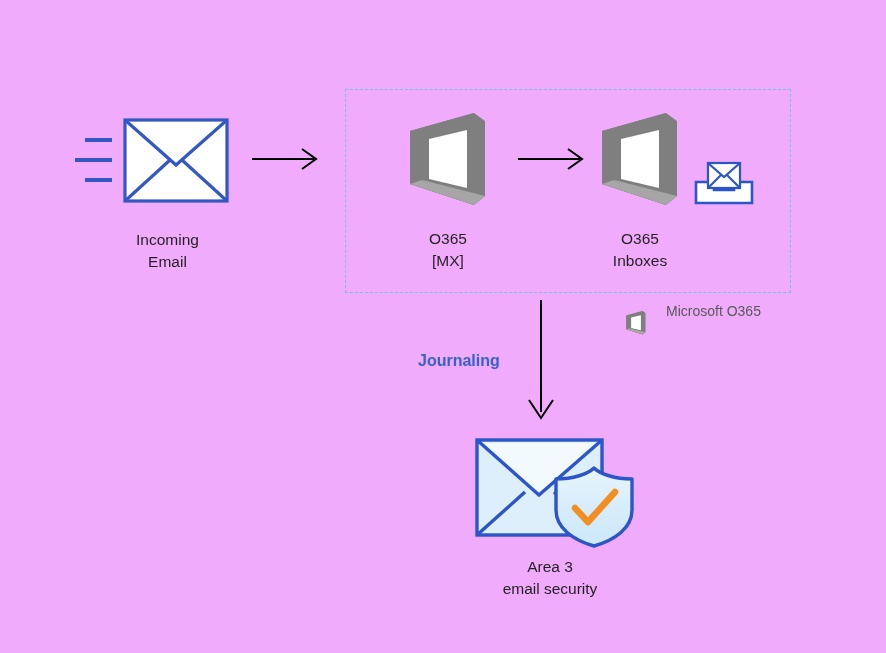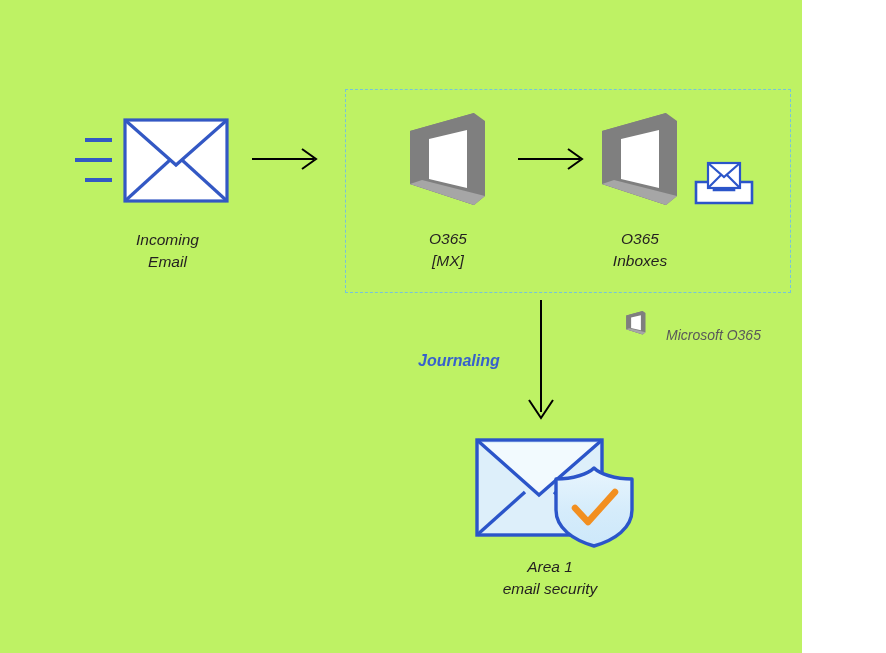--- a/index.html
+++ b/index.html
@@ -5,25 +5,24 @@
   html, body {
     margin: 0;
     padding: 0;
     background: #ffffff;
   }
   body {
     font-family: "Liberation Sans", sans-serif;
   }
   #canvas {
     position: relative;
-    width: 802px;
+    width: 886px;
     height: 653px;
-    background: #bef264;
+    background: #f0abfc;
     overflow: hidden;
-    font-style: italic;
   }
   .abs { position: absolute; }
 
   
   .node-label {
     font-family: "Liberation Sans", sans-serif;
     font-size: 15.5px;
     line-height: 22px;
     color: #231f20;
     text-align: center;
@@ -117,21 +116,21 @@
   <svg class="abs" style="left:694px; top:160px;" width="60" height="45" viewBox="0 0 60 45">
 
     <path d="M 2 22 L 20 22 L 20 30 L 40 30 L 40 22 L 58 22 L 58 43 L 2 43 Z" fill="#ffffff" stroke="#2b55c9" stroke-width="2.6"></path>
 
     <rect x="14" y="3" width="32" height="25" fill="#ffffff" stroke="#2b55c9" stroke-width="2.2"></rect>
     <path d="M 14 3 L 30 17 L 46 3" fill="none" stroke="#2b55c9" stroke-width="2.2"></path>
     <path d="M 14 28 L 27 15" fill="none" stroke="#2b55c9" stroke-width="2.2"></path>
     <path d="M 46 28 L 33 15" fill="none" stroke="#2b55c9" stroke-width="2.2"></path>
   </svg>
 
-  <div class="abs" style="left:618px; top:303px; display:flex; align-items:flex-end; gap:12px;">
+  <div class="abs" style="left:618px; top:303px; display:flex; align-items:flex-start; gap:12px;">
     <svg width="36" height="40" viewBox="0 0 140 104">
       <path d="M 32 23 L 96 5 L 107 13 L 107 88 L 96 97 L 32 76 Z" fill="#7f7f7f"></path>
       <path d="M 32 23 L 32 76 L 96 97 L 96 5 Z" fill="#7f7f7f"></path>
       <path d="M 32 76 L 96 97 L 107 88 L 44 72 Z" fill="#a6a6a6"></path>
       <path d="M 51 31 L 89 22 L 89 80 L 51 71 Z" fill="#ffffff"></path>
     </svg>
     <span class="legend-label">Microsoft O365</span>
   </div>
 
   <div class="abs flow-label" style="left:418px; top:352px;">Journaling</div>
@@ -167,16 +166,16 @@
                  C 118 47 133 42 139 36
                  C 145 42 160 47 177 47
                  L 177 78
                  C 177 96 160 108 139 114
                  C 118 108 101 96 101 78
                  Z" fill="url(#shieldGrad)" stroke="#2b55c9" stroke-width="3.4" stroke-linejoin="round"></path>
         <path d="M 120 76 L 133 90 L 160 60" fill="none" stroke="#f28f20" stroke-width="6.5" stroke-linecap="round" stroke-linejoin="round"></path>
       </g>
     </svg>
 
-    <div class="node-label abs" style="left:0; top:124px; width:190px;"><span>Area 1</span><br><span>email security</span></div>
+    <div class="node-label abs" style="left:0; top:124px; width:190px;"><span>Area 3</span><br><span>email security</span></div>
   </div>
 
 </div>
 
 </body></html>

